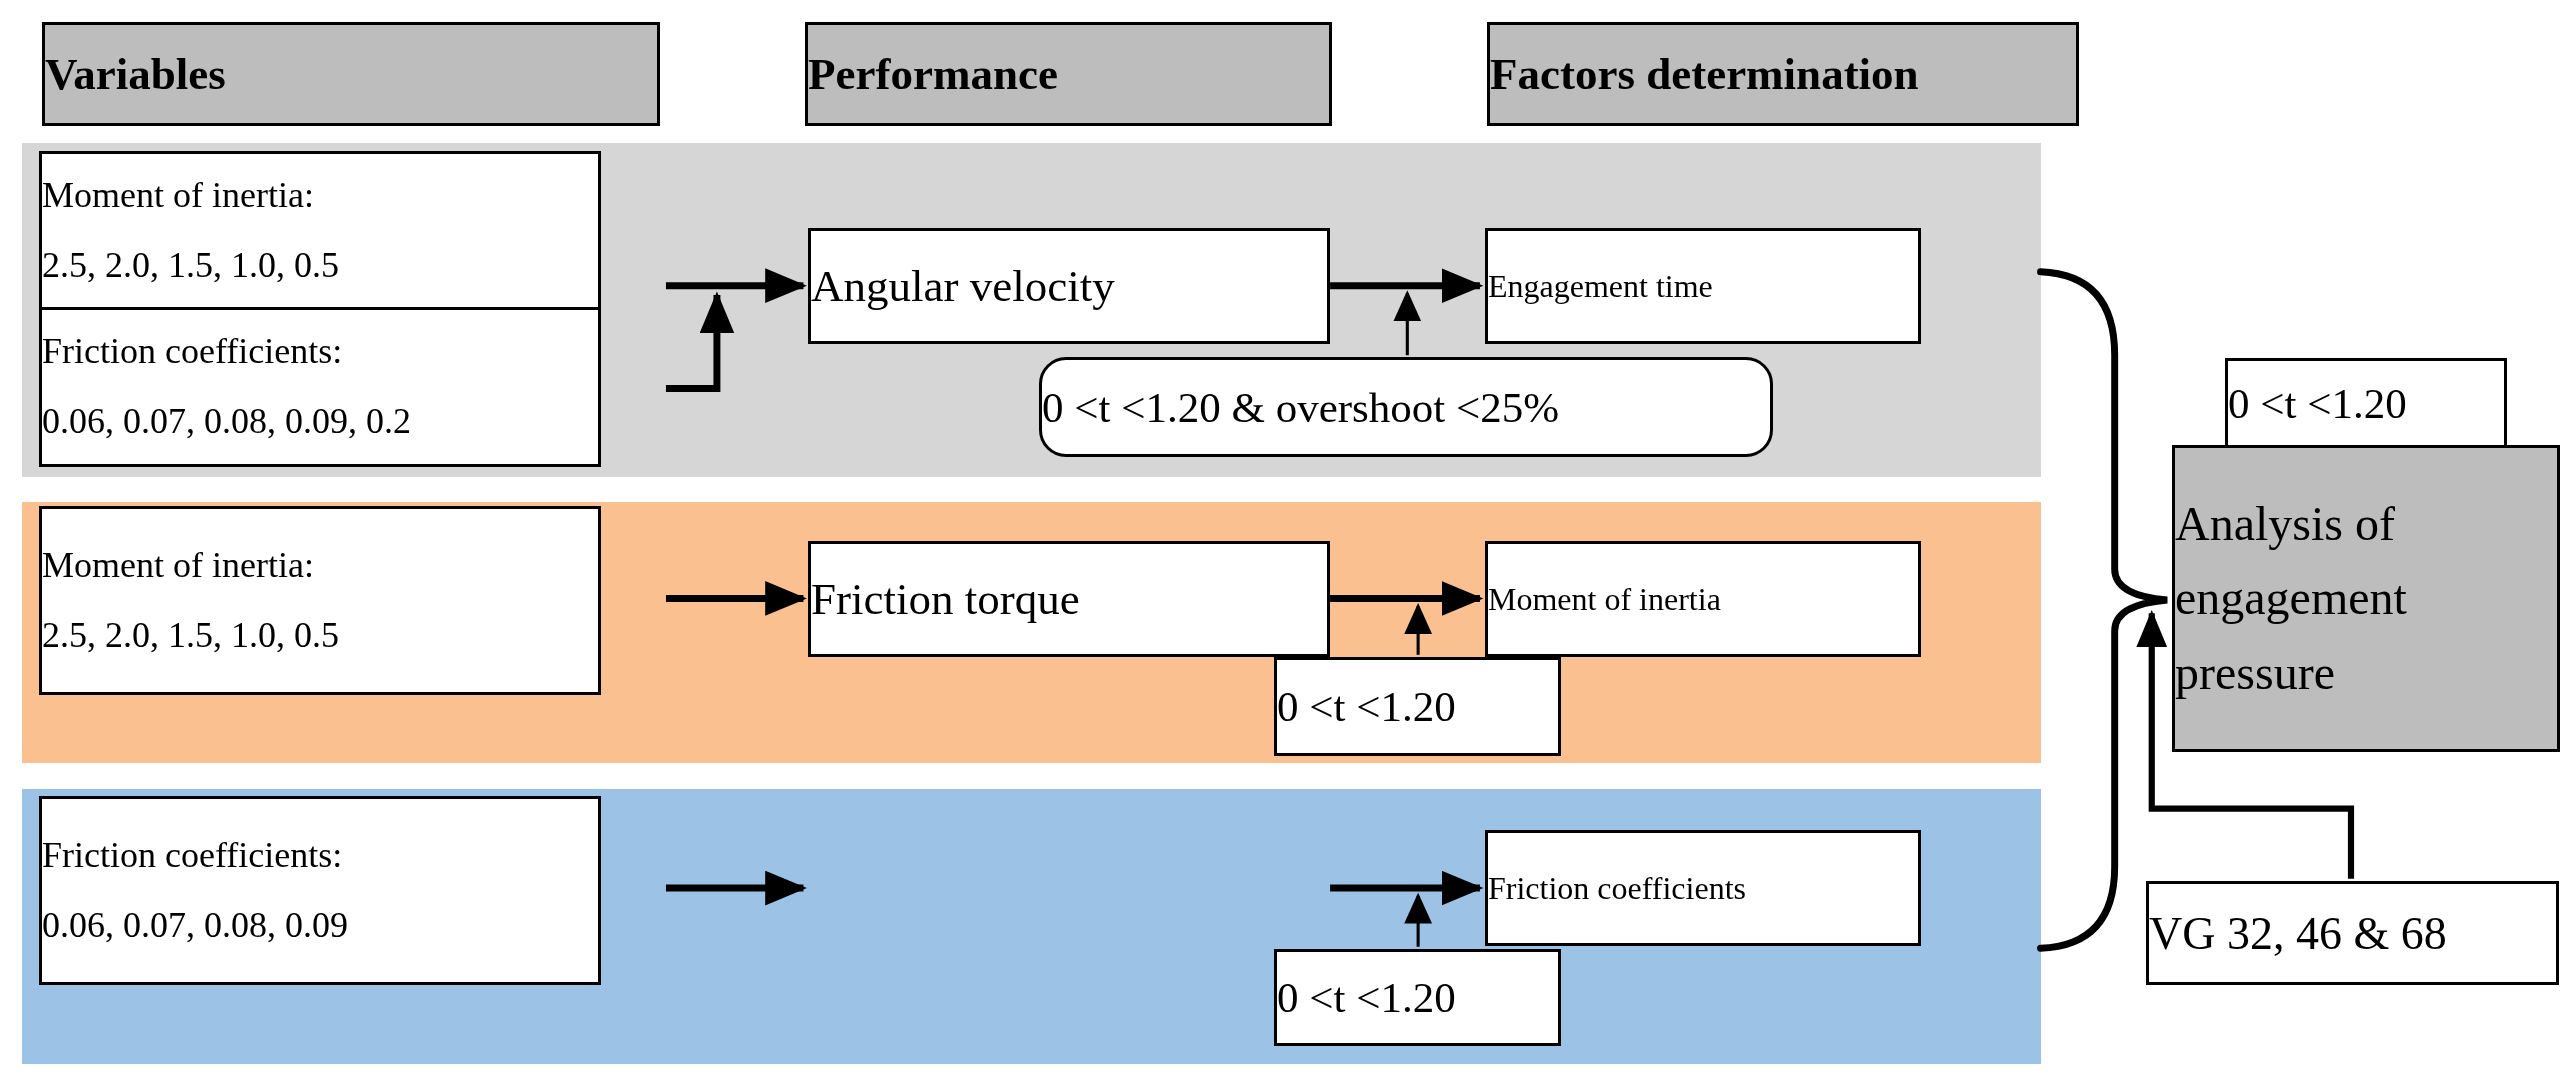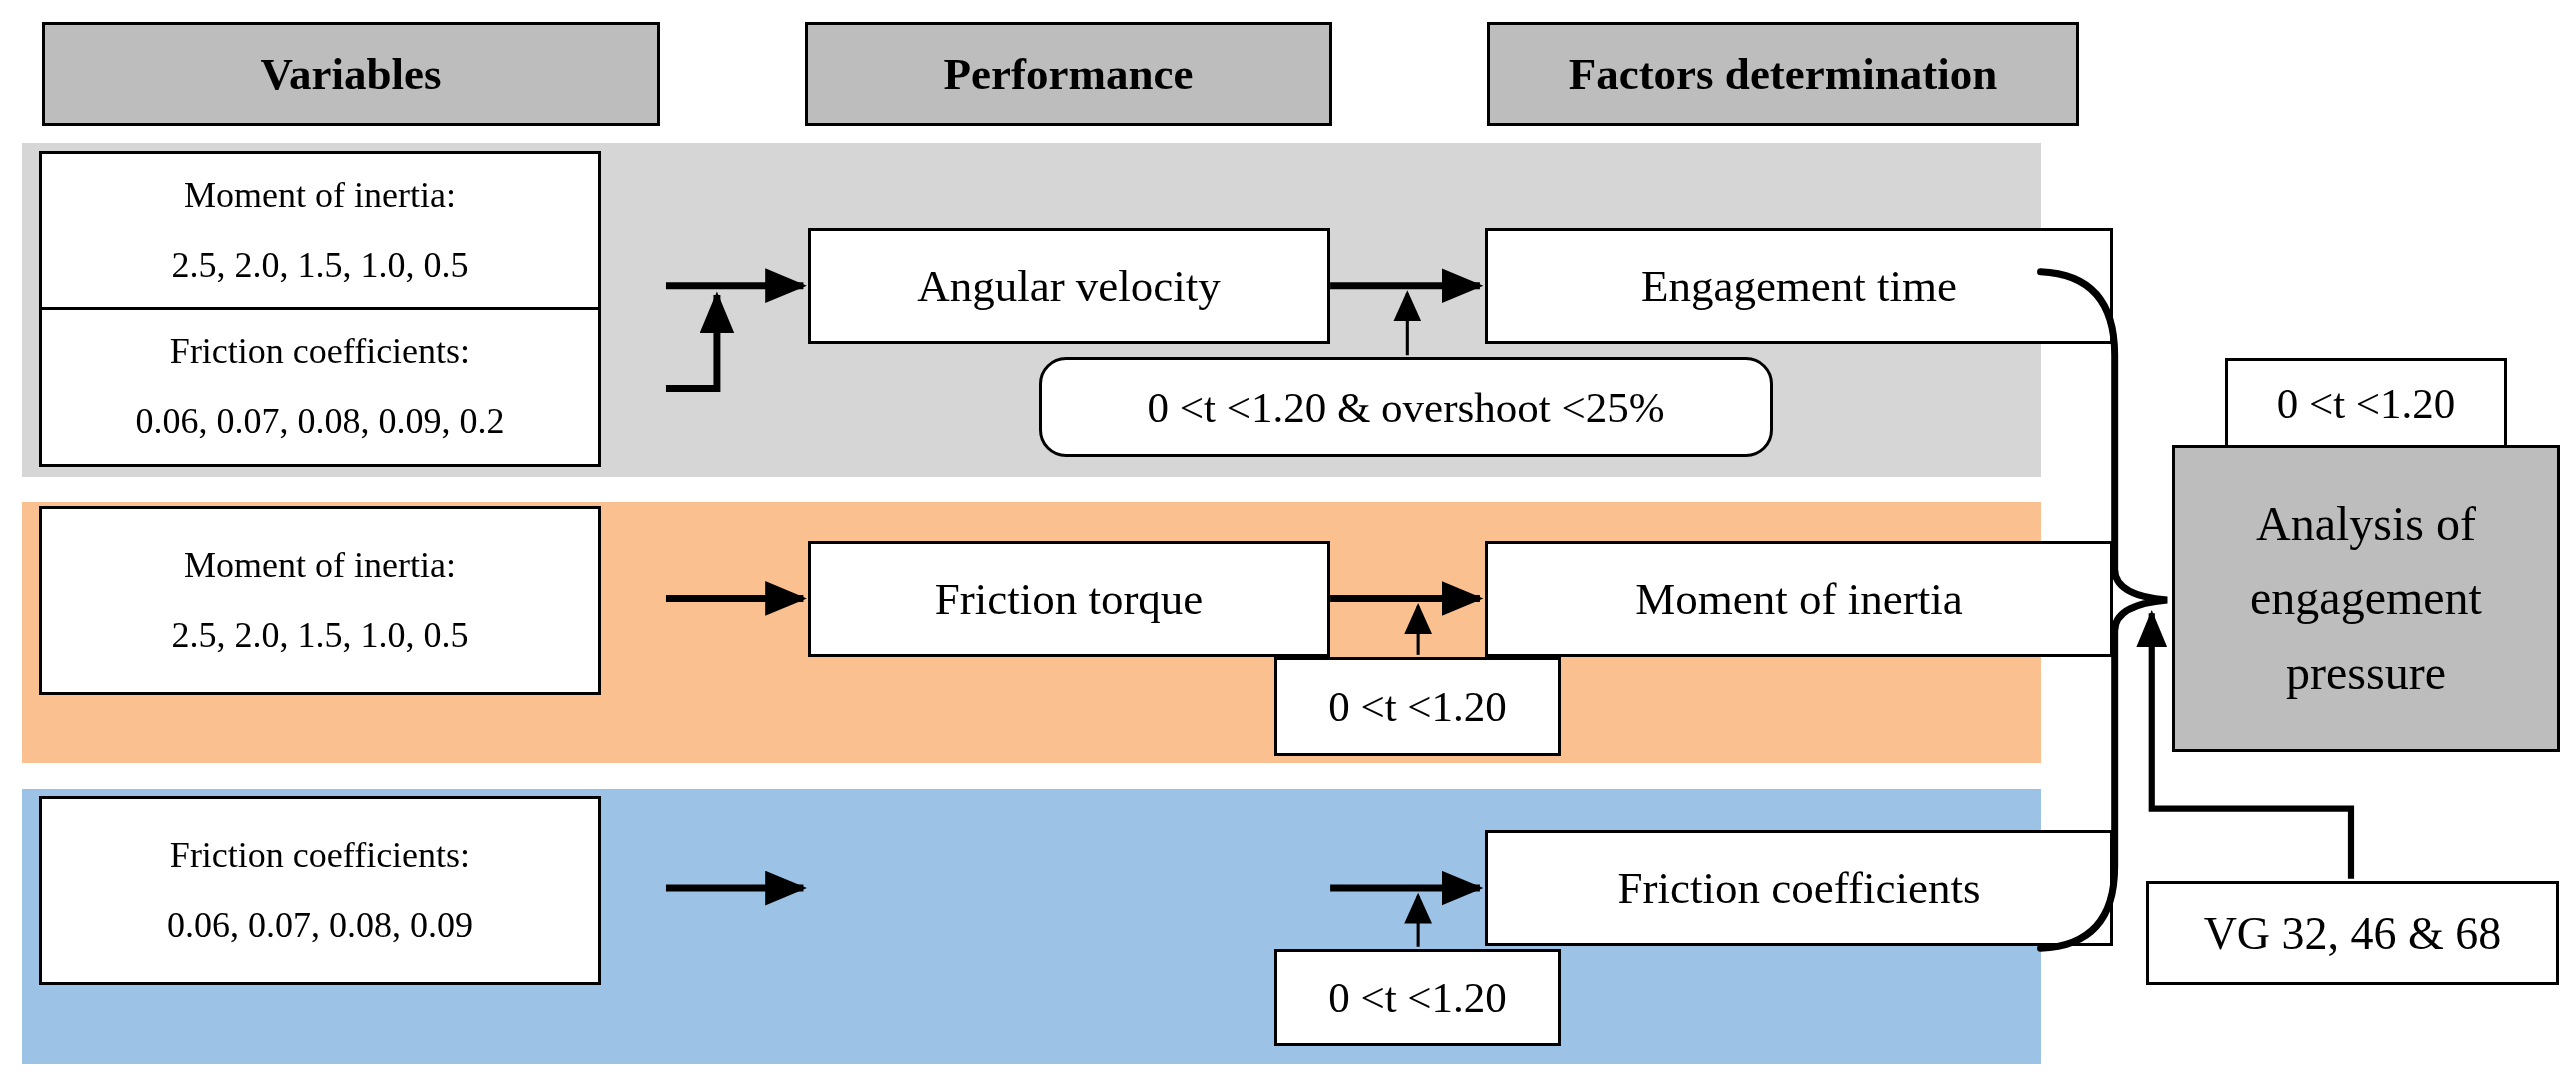--- a/index.html
+++ b/index.html
@@ -7,36 +7,36 @@
     position:relative;width:2576px;height:1085px;background:#ffffff;
     font-family:"Liberation Serif", serif;color:#000;overflow:hidden;
   }
   .band{position:absolute;left:21.6px;width:2019px;}
   #band1{top:143px;height:334px;}
   #band2{top:502px;height:261px;}
   #band3{top:789px;height:275px;}
   .box{
     position:absolute;box-sizing:border-box;background:#ffffff;
     border:3.9px solid #000;display:flex;flex-direction:column;
-    align-items:center;justify-content:center;text-align:center;
+    align-items:flex-start;justify-content:center;text-align:center;
   }
   .hdr{font-weight:bold;font-size:45px;}
   #hdr-variables{left:42px;top:21.6px;width:618px;height:104px;}
   #hdr-performance{left:805px;top:21.6px;width:527px;height:104px;}
   #hdr-factors{left:1487px;top:21.6px;width:592px;height:104px;}
   .varbox{left:39px;width:562px;font-size:36px;line-height:1.72;gap:8px;}
   #var-moi1{top:151px;height:160px;}
   #var-fc1{top:307px;height:160px;}
   #var-moi2{top:506px;height:189px;}
   #var-fc2{top:796px;height:189px;}
   .perf{left:808px;width:522px;height:116px;font-size:45px;}
   #perf1{top:228px;}
   #perf2{top:541px;}
   #perf3{top:830px;}
-  .fact{left:1485px;width:628px;height:116px;font-size:45px;}
+  .fact{left:1485px;width:436px;height:116px;font-size:32px;}
   #fact1{top:228px;}
   #fact2{top:541px;}
   #fact3{top:830px;}
   .crit{border-width:3.1px;font-size:43px;}
   #crit1{left:1039px;top:357px;width:734px;height:100px;border-radius:27px;}
   #crit2{left:1274px;top:657px;width:287px;height:99px;}
   #crit3{left:1274px;top:949px;width:287px;height:97px;}
   #crit-top{left:2225px;top:358px;width:282px;height:90px;border-width:3.1px;font-size:43px;}
   #analysis{left:2172px;top:445px;width:388px;height:307px;font-size:48px;line-height:1.55;}
   #vgbox{left:2146px;top:881px;width:413px;height:104px;border-width:3.1px;font-size:46px;}

